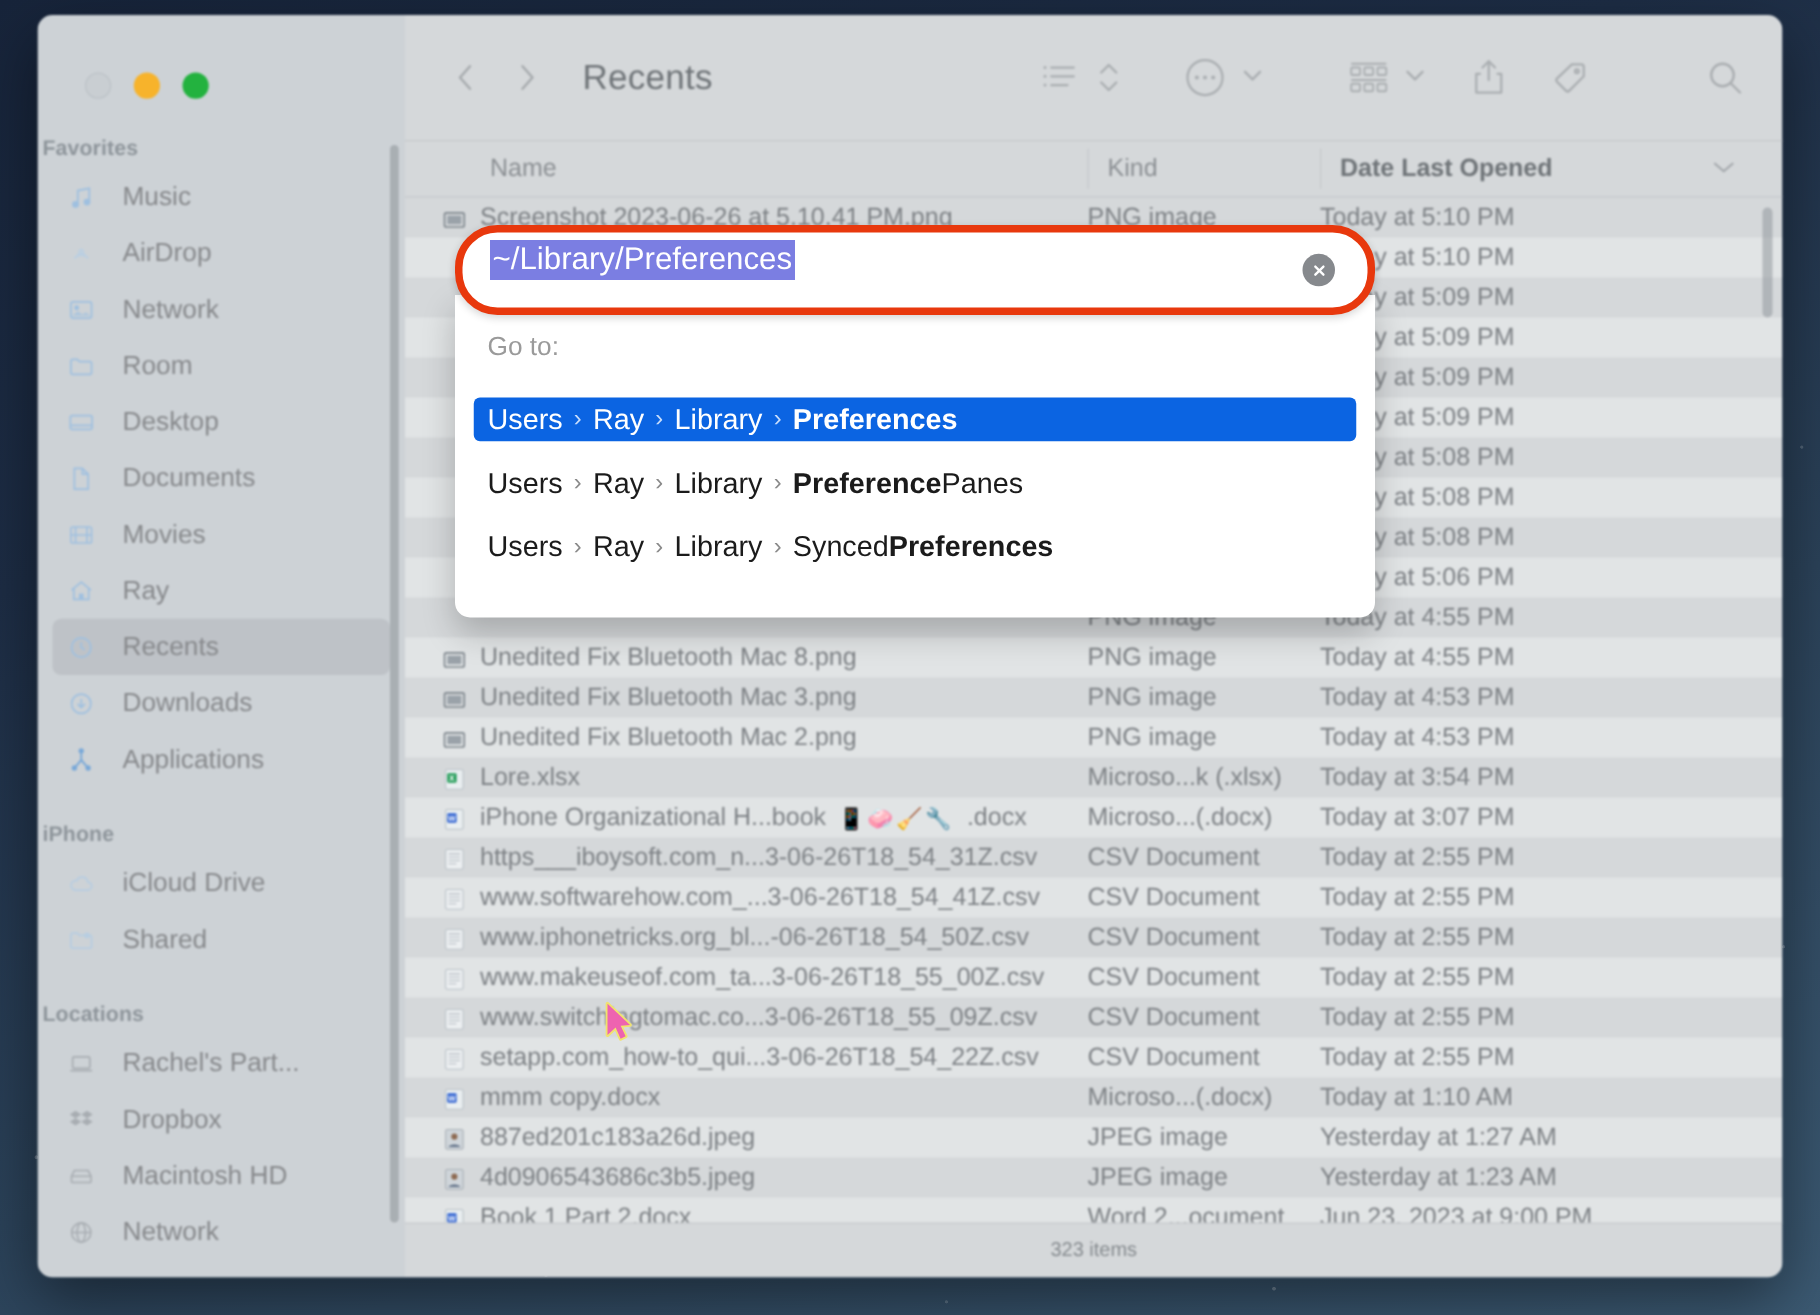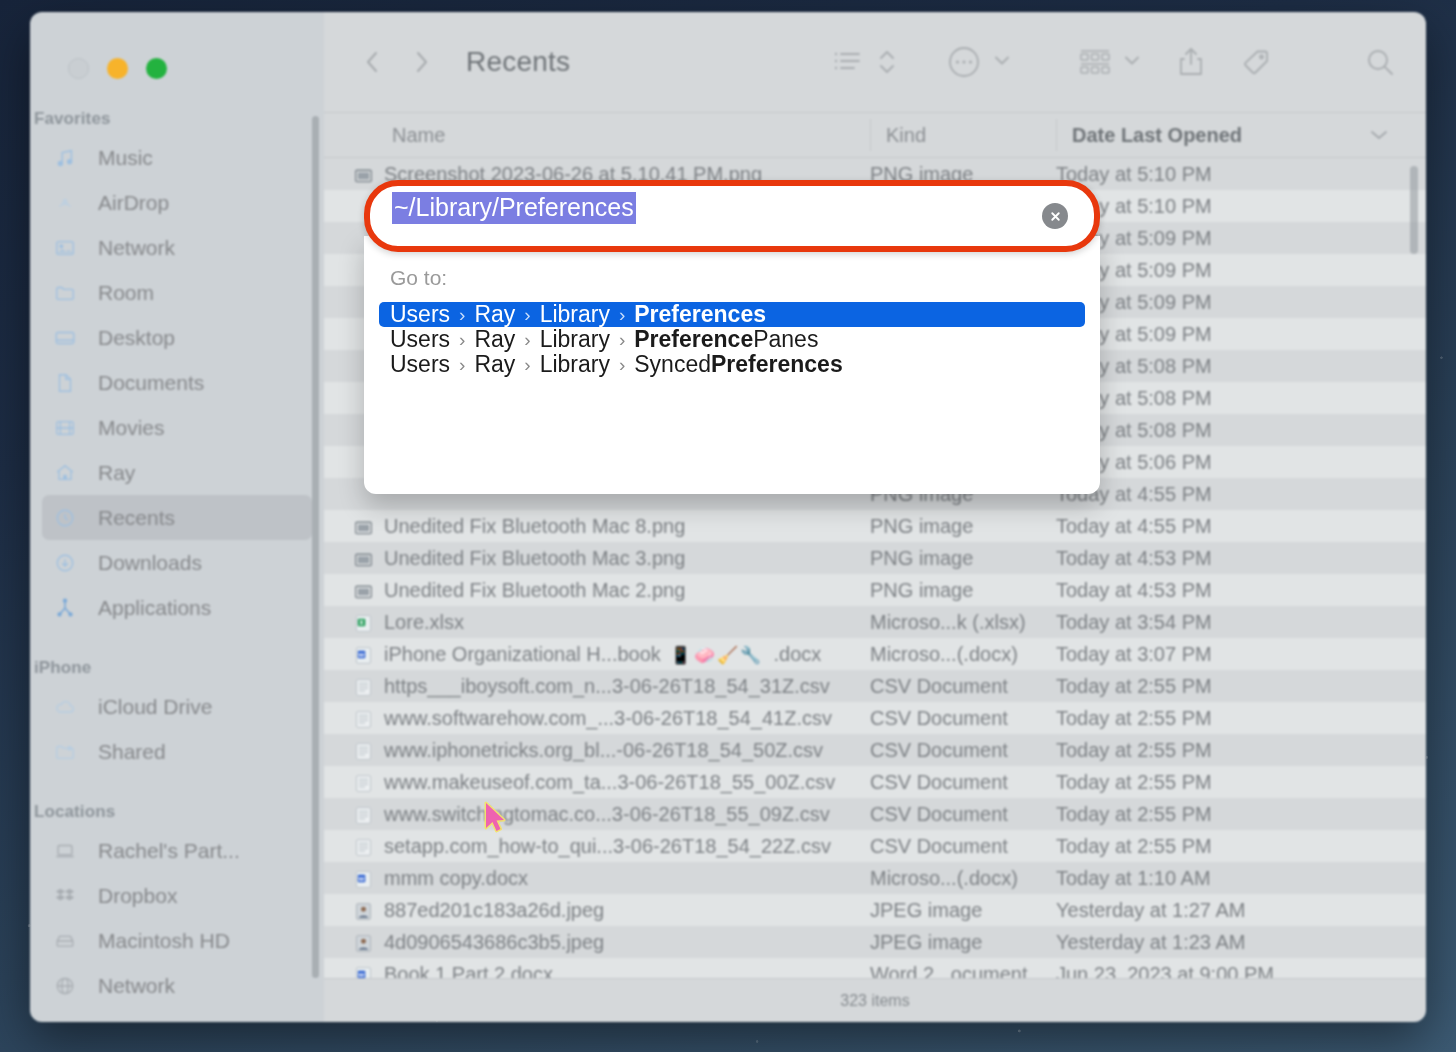--- a/index.html
+++ b/index.html
@@ -242,22 +242,22 @@
     padding: 30px 0 0 0;
     height: 258px;
     box-shadow: 0 12px 26px rgba(0,0,0,.22);
   }
   #goto-label {
     font-size: 21px;
     color: #9a9a9a;
     padding: 0 0 12px 26px;
   }
   .sugg {
-    height: 25px;
-    margin: 0 15px;
+    height: 35px;
+    margin: 16px 15px;
     padding: 0 0 0 11px;
     display: flex; align-items: center;
     font-size: 23px;
     color: #1b1b1b;
     border-radius: 5px;
     white-space: nowrap;
   }
   .sugg.selected { background: #0b64e2; color: #ffffff; }
   .sugg .crumb { }
   .sugg .crumb.bold { font-weight: 700; }

